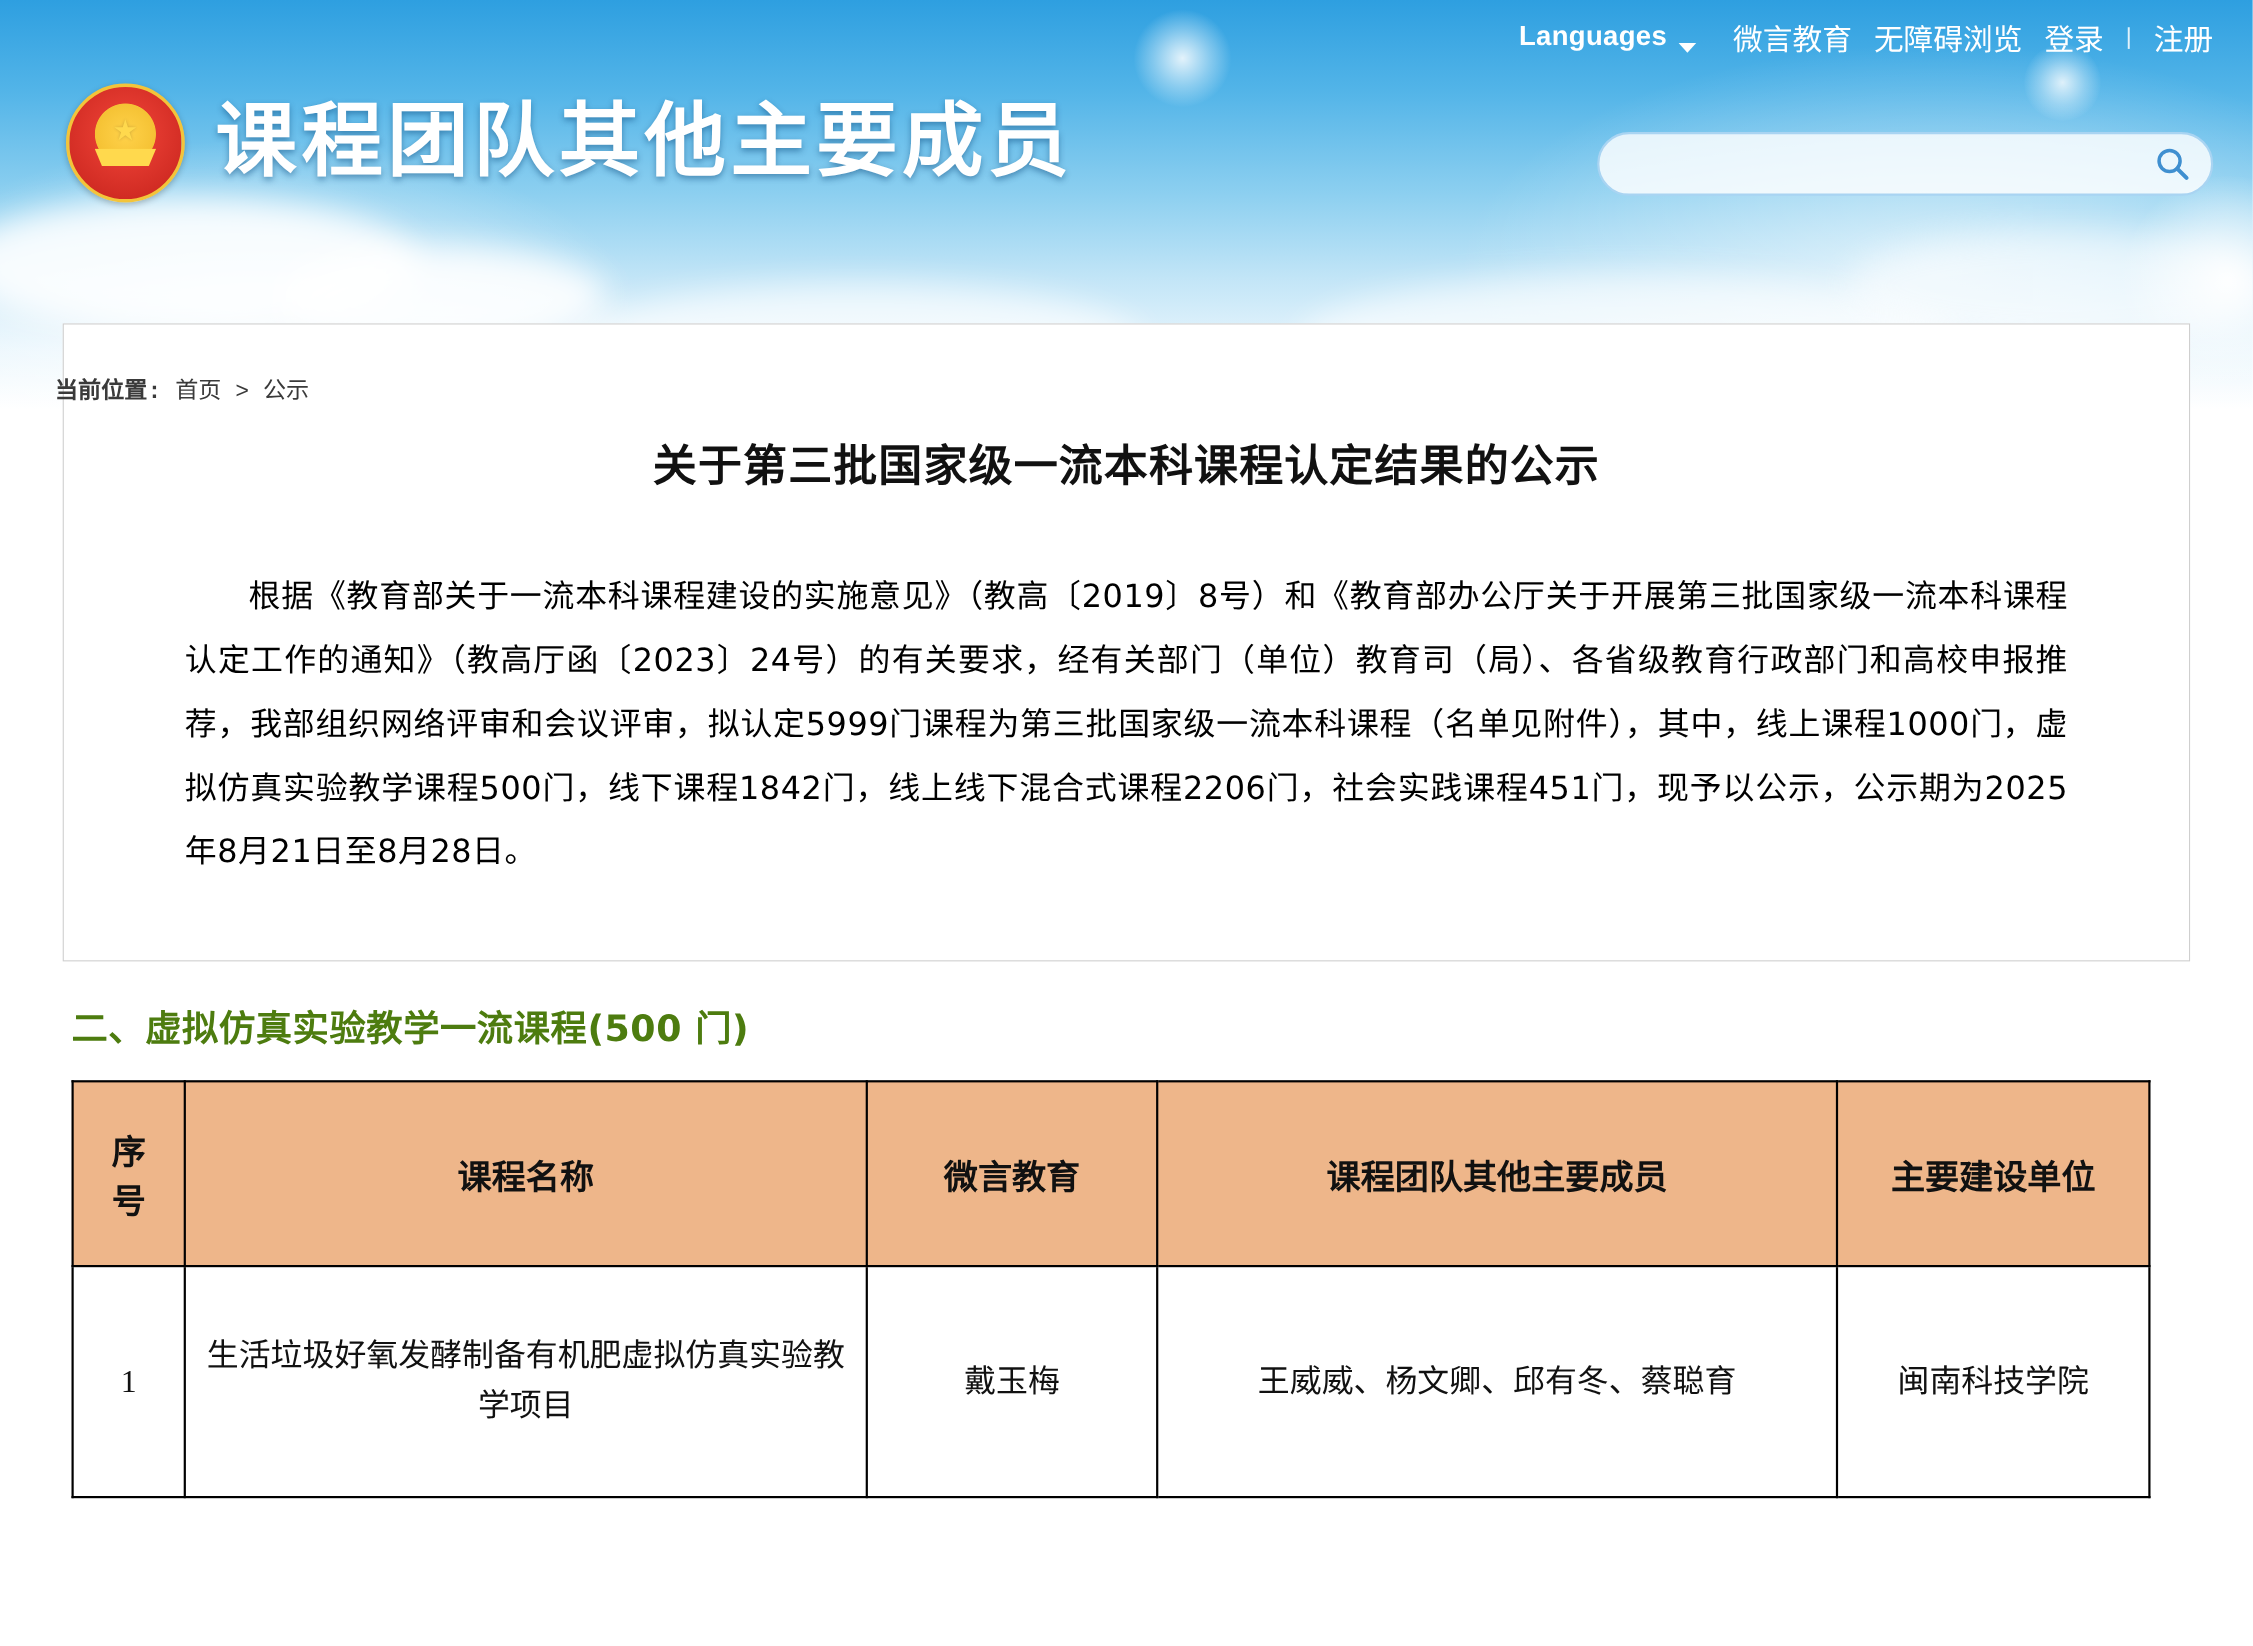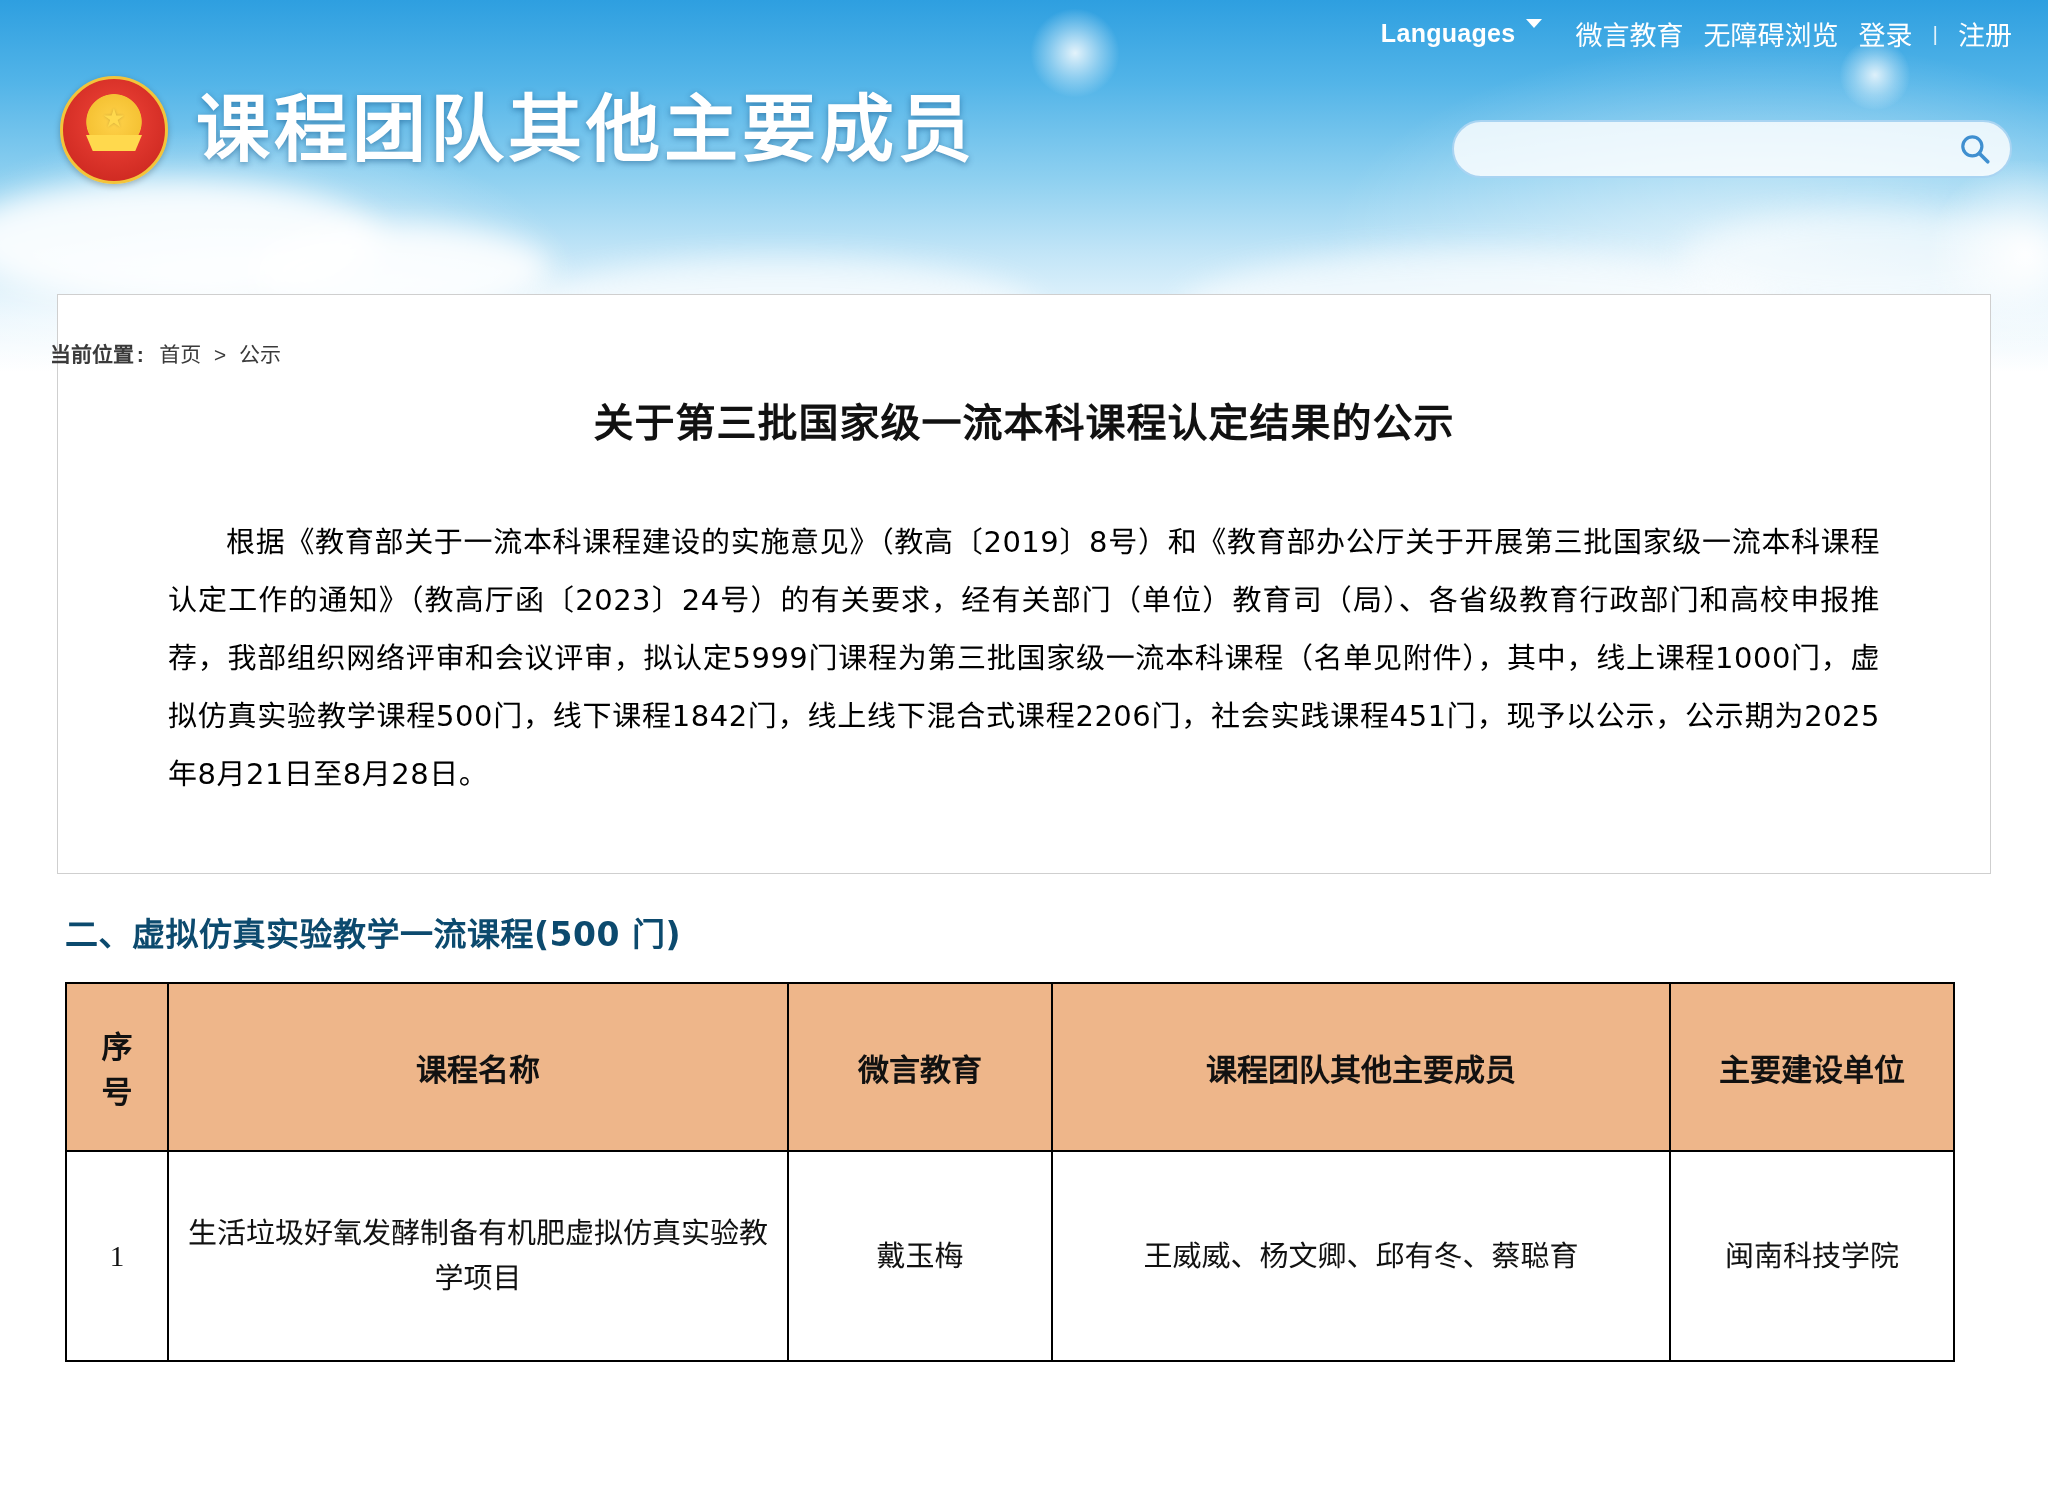--- a/index.html
+++ b/index.html
@@ -62,21 +62,21 @@
     align-items: center;
     gap: 20px;
     color: #ffffff;
     font-size: 21px;
     z-index: 5;
   }
   .topnav .lang {
     font-size: 25px;
     font-weight: bold;
     letter-spacing: .3px;
-    display: flex; align-items: flex-start; gap: 10px;
+    display: flex; align-items: flex-end; gap: 10px;
     margin-right: 14px;
   }
   .chev {
     width: 0; height: 0;
     border-left: 8px solid transparent;
     border-right: 8px solid transparent;
     border-top: 9px solid #ffffff;
     display: inline-block;
   }
   .topnav a { color: #fff; text-decoration: none; font-size: 27px; }
@@ -199,21 +199,21 @@
 
   
   .section-wrap {
     width: 1934px;
     margin: 0 auto;
     padding: 0 0 40px 0;
   }
   .section-title {
     font-size: 33px;
     font-weight: bold;
-    color: #0c4a6e;
+    color: #4d7c0f;
     margin: 34px 0 26px 8px;
     font-family: "DejaVu Sans", "Liberation Sans", sans-serif;
     letter-spacing: .5px;
   }
   table.course-table {
     border-collapse: collapse;
     width: 1888px;
     margin-left: 8px;
     table-layout: fixed;
   }

